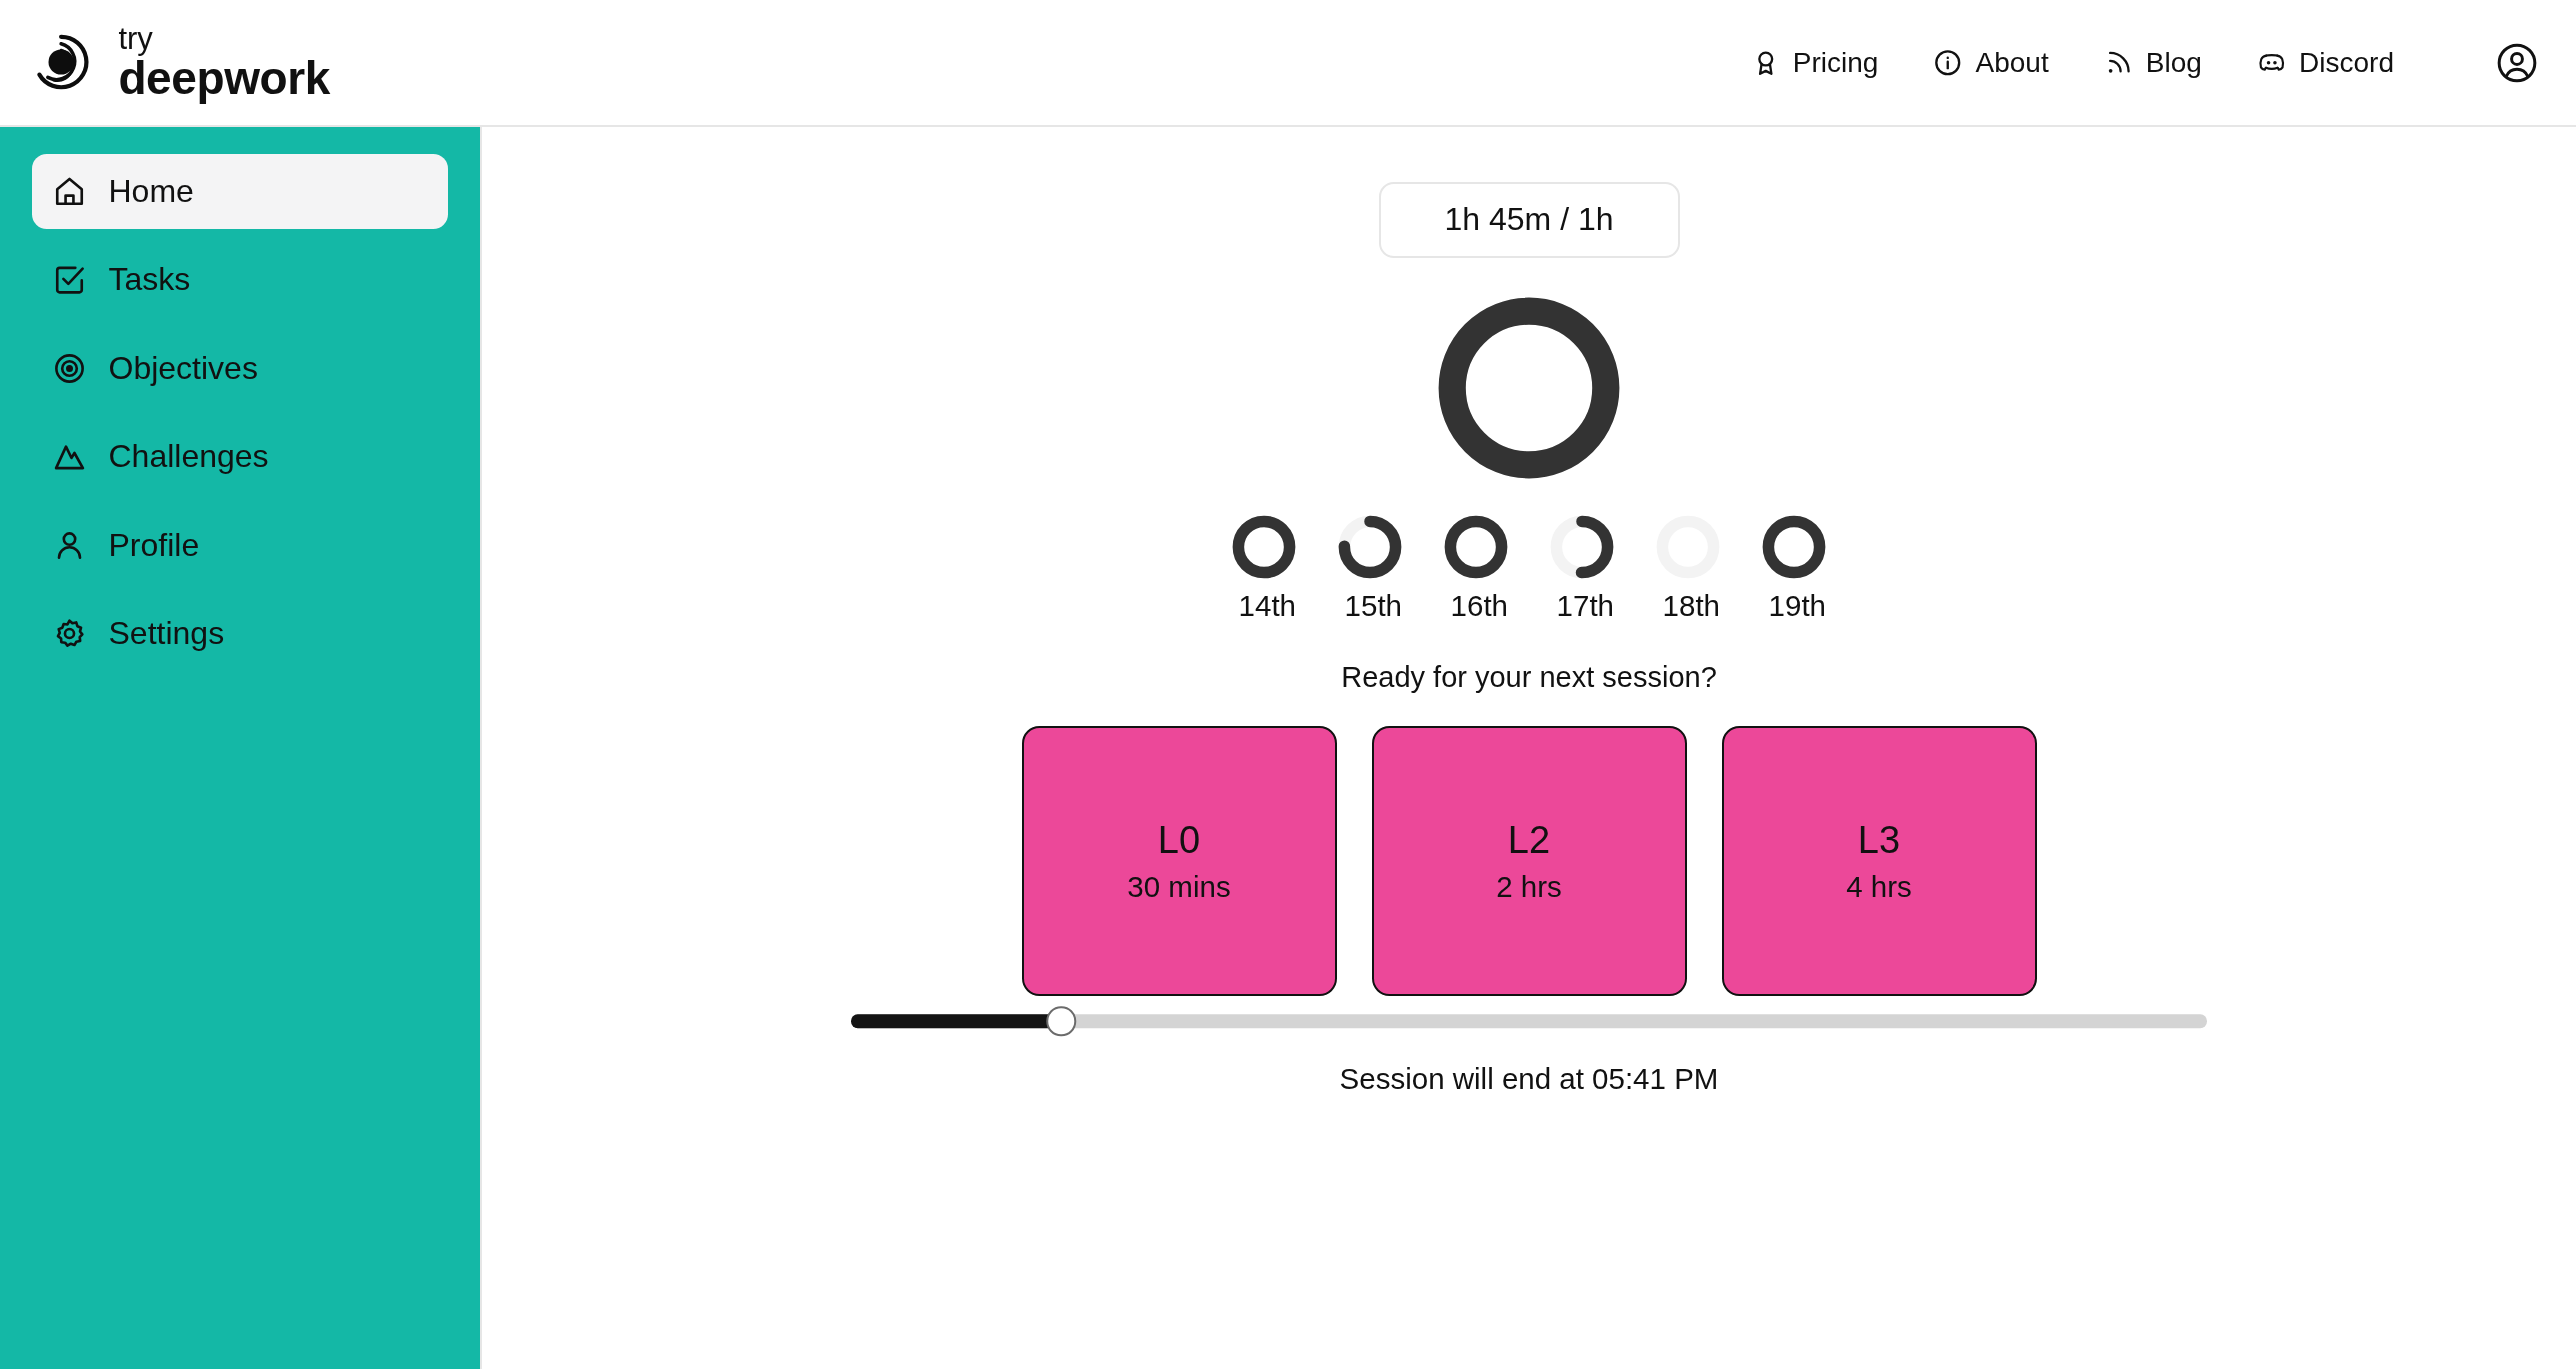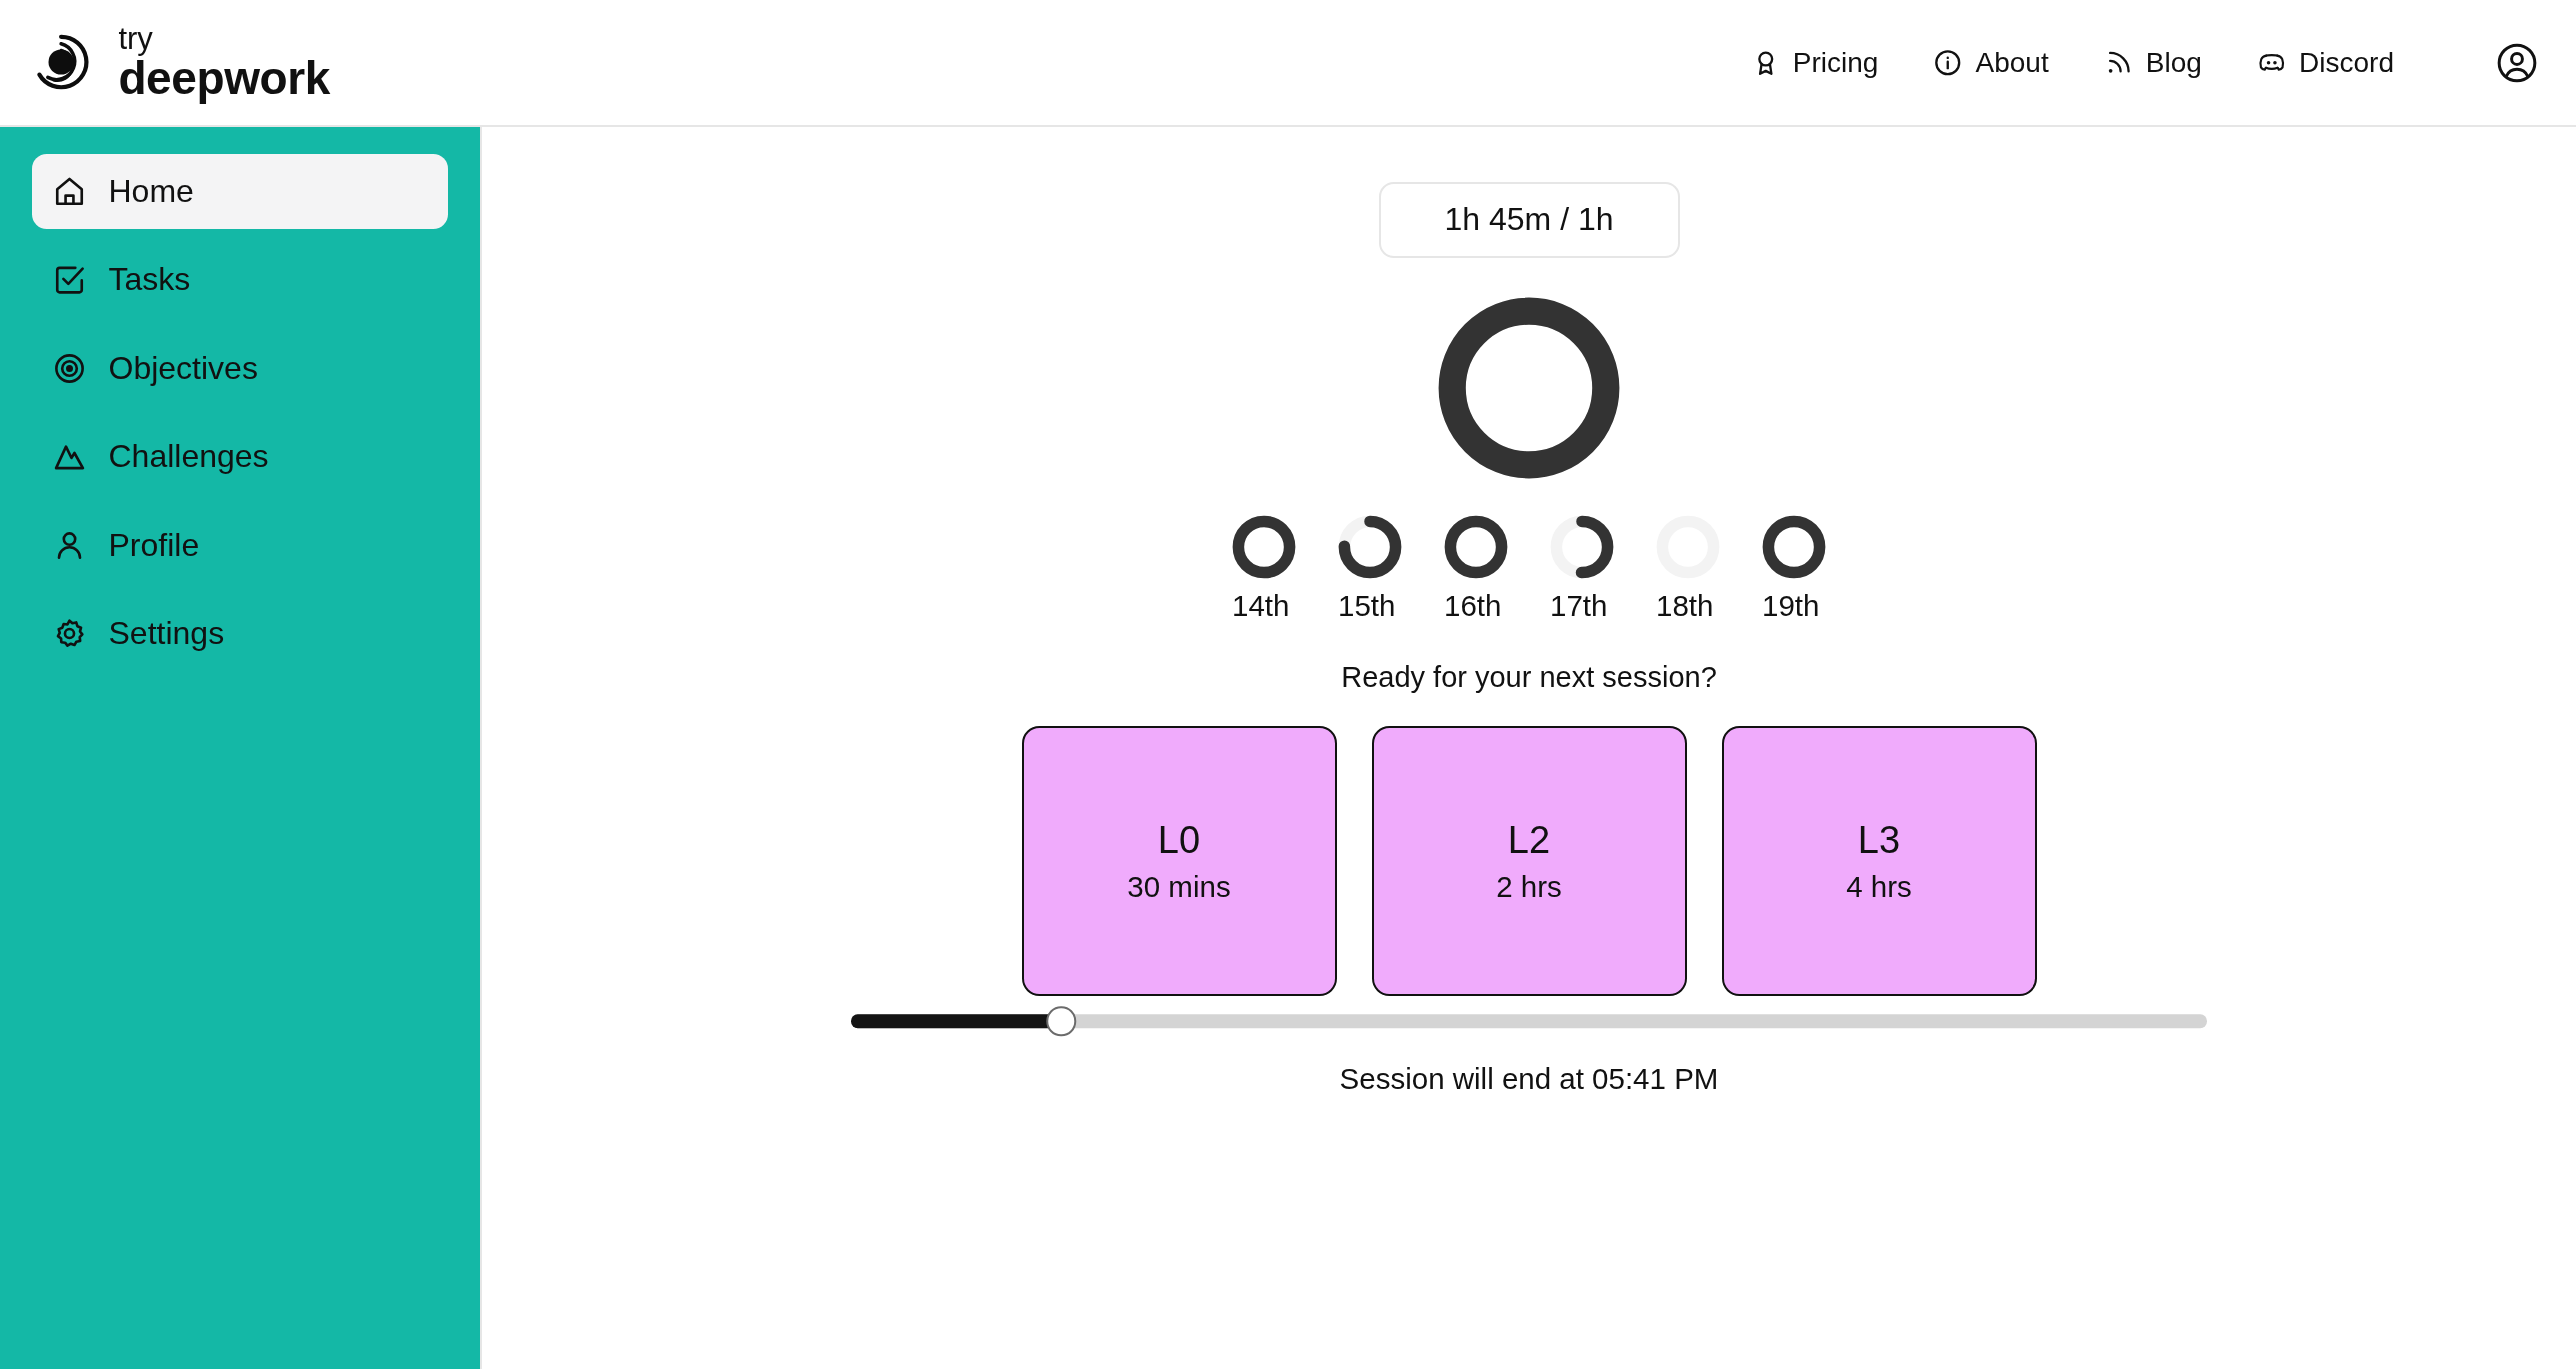--- a/index.html
+++ b/index.html
@@ -63,31 +63,31 @@
   #time-pill {
     border:2px solid #e6e6e6; border-radius:14.8px;
     padding:17.4px 43px; font-size:32px; color:#111;
     background:#fff; cursor:pointer; margin-bottom:34px;
     min-width:301px; text-align:center;
   }
 
   #main-ring { width:192px; height:192px; display:block; margin-bottom:31px; }
 
   #days { display:flex; gap:42px; align-items:flex-start; margin-bottom:38px; }
-  .day { display:flex; flex-direction:column; align-items:flex-start; cursor:pointer; }
+  .day { display:flex; flex-direction:column; align-items:flex-end; cursor:pointer; }
   .day-ring { width:64px; height:64px; display:block; margin-bottom:10.7px; }
   .day-label { font-size:29.5px; color:#111; }
 
   #session-heading { font-size:29px; color:#111; margin-bottom:32px; font-weight:400; }
 
   #levels { display:flex; align-items:center; gap:35px; margin-bottom:9.4px; }
   .level-card {
     width:315px; height:270px;
     border:2px solid #111; border-radius:17.4px;
-    background:#f0abfc;
+    background:#ec4899;
     display:flex; flex-direction:column; align-items:center; justify-content:center;
     cursor:pointer;
   }
   .level-card.selected {
     background:#232323; border-color:#232323;
     width:318px; height:236px;
     box-shadow:0 8px 19px rgba(0,0,0,.22);
   }
   .level-name { font-size:38px; color:#111; margin-bottom:13.4px; line-height:1; }
   .level-dur  { font-size:29.5px; color:#111; line-height:1; }

